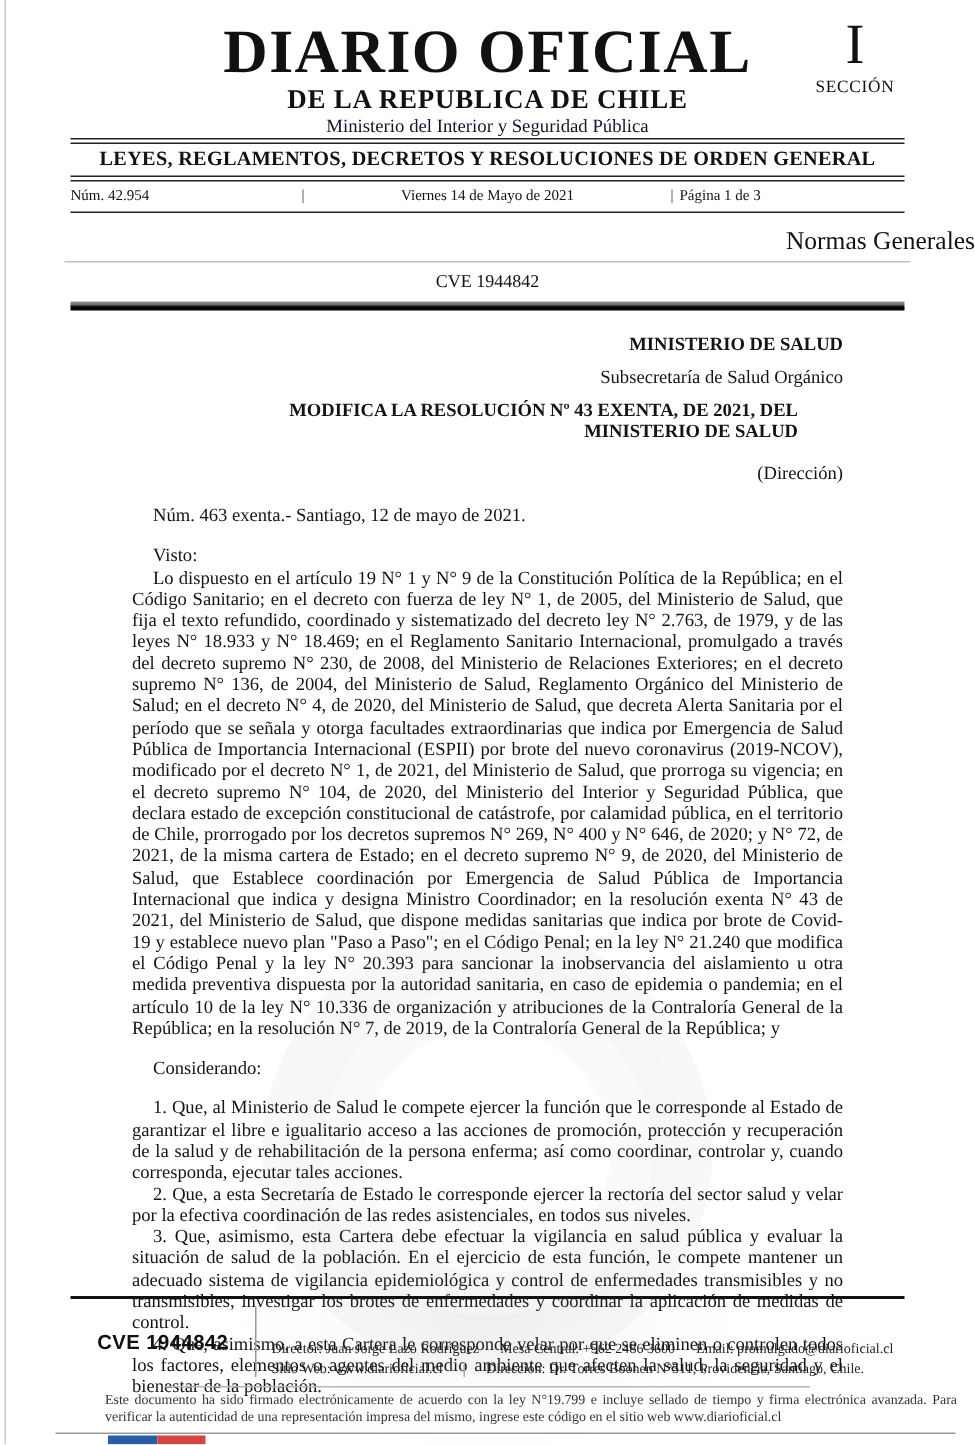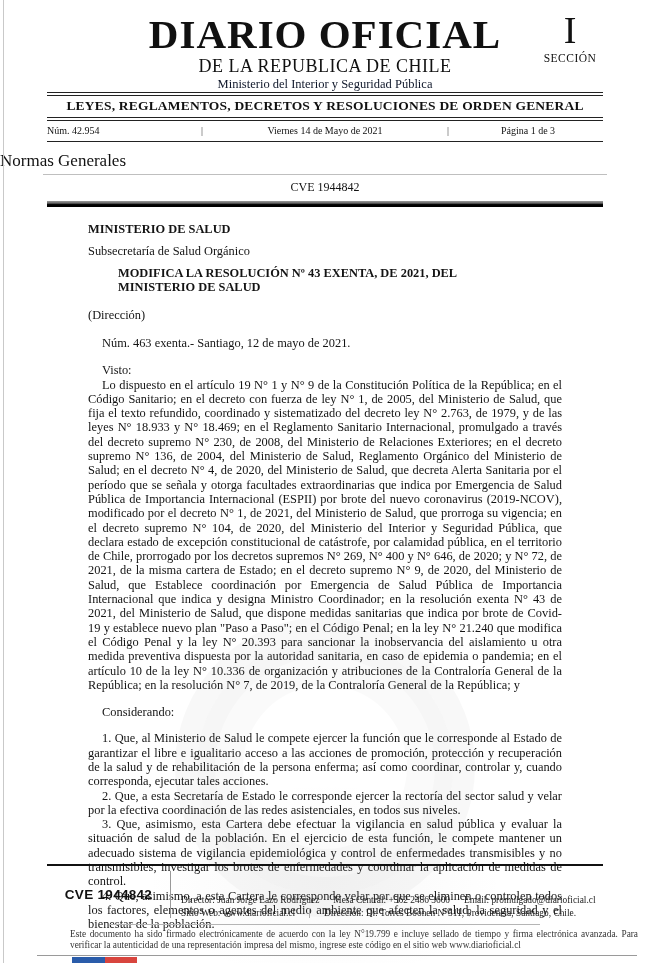--- a/index.html
+++ b/index.html
@@ -7,45 +7,45 @@
   body { font-family:"Liberation Serif","DejaVu Serif",serif; color:#1a1a1a; }
   .page {
     position:relative; width:650px; height:963px; margin:0; background:#fff;
     overflow:hidden;
   }
   .viewer-edge { position:absolute; left:3px; top:0; width:1px; height:963px; background:#c9c9c9; }
 
   
   .masthead { position:relative; padding-top:14px; text-align:center; }
   .mast-title { font-size:41px; font-weight:bold; letter-spacing:1px; line-height:1.0; color:#111; }
-  .mast-sub { font-size:18px; font-weight:normal; letter-spacing:.5px; margin-top:1px; color:#111; }
+  .mast-sub { font-size:18px; font-weight:bold; letter-spacing:.5px; margin-top:1px; color:#111; }
   .mast-ministry { font-size:12.5px; margin-top:0; color:#0f172a; }
   .section-block { position:absolute; right:44px; top:10px; width:72px; text-align:center; }
   .section-numeral { font-size:38px; line-height:1.1; color:#111; font-family:"Liberation Serif",serif; }
   .section-label { font-size:11.5px; letter-spacing:.5px; color:#111; }
 
   .rules-wrap { margin:0 47px; }
   .rule-double { height:4px; border-top:1.5px solid #222; border-bottom:1.5px solid #222; }
   .banner { text-align:center; font-weight:bold; font-size:13.5px; letter-spacing:.2px; padding:2px 0 3px; color:#111; }
   .meta-row { display:flex; align-items:center; font-size:10px; padding:4px 0 5px; color:#111; }
   .meta-issue { width:150px; text-align:left; }
   .meta-date { flex:1; text-align:center; }
-  .meta-page { width:150px; text-align:center; }
+  .meta-page { width:150px; text-align:left; }
   .meta-sep { width:10px; text-align:center; color:#333; }
   .rule-single { border-top:1.2px solid #222; }
 
   
-  .normas { text-align:left; font-size:17px; margin-top:9px; color:#111; }
+  .normas { text-align:right; font-size:17px; margin-top:9px; color:#111; }
   .hairline { border-top:1px solid #bfbfbf; margin:3px 43px 0; }
   .cve-top { text-align:center; font-size:12px; margin-top:5px; color:#111; }
   .thick-bar { height:5.5px; margin-top:6px; background:linear-gradient(to bottom,#9a9a9a 0%,#6a6a6a 35%,#000 60%,#000 100%); }
 
   
   .doc { position:relative; margin:0 88px; font-size:12.4px; line-height:14.3px; color:#141414; }
-  .c { text-align:left; }
+  .c { text-align:right; }
   .b { font-weight:bold; }
   .doc-ministry { margin-top:15px; }
   .doc-subsec { margin-top:8px; }
   .doc-title { margin-top:8px; padding:0 30px; }
   .doc-type { margin-top:13px; }
   .numline { margin-top:14px; text-indent:14px; }
   .label-line { margin-top:13px; text-indent:14px; }
   .para { margin-top:0; text-align:justify; text-indent:14px; }
   .para2 { text-align:justify; text-indent:14px; }
   .considerandos { margin-top:12px; }

